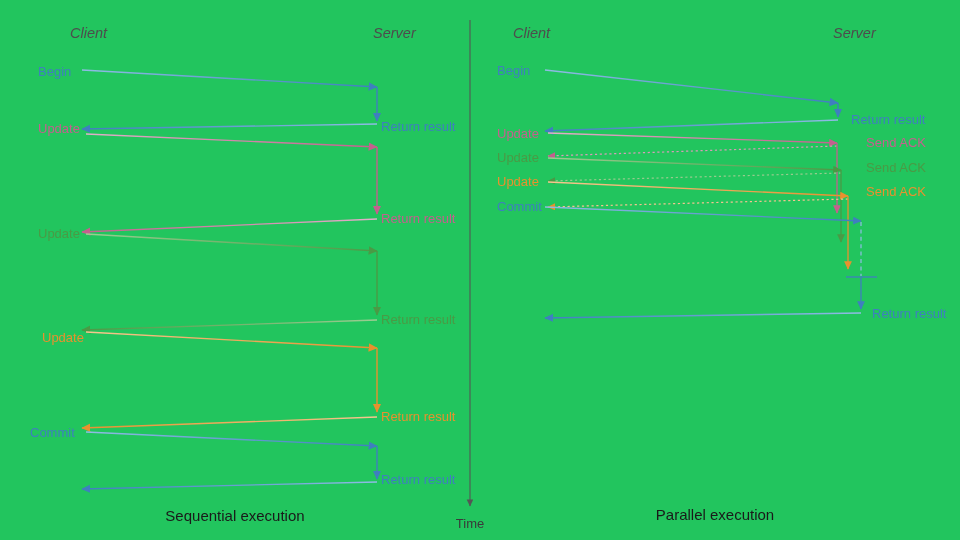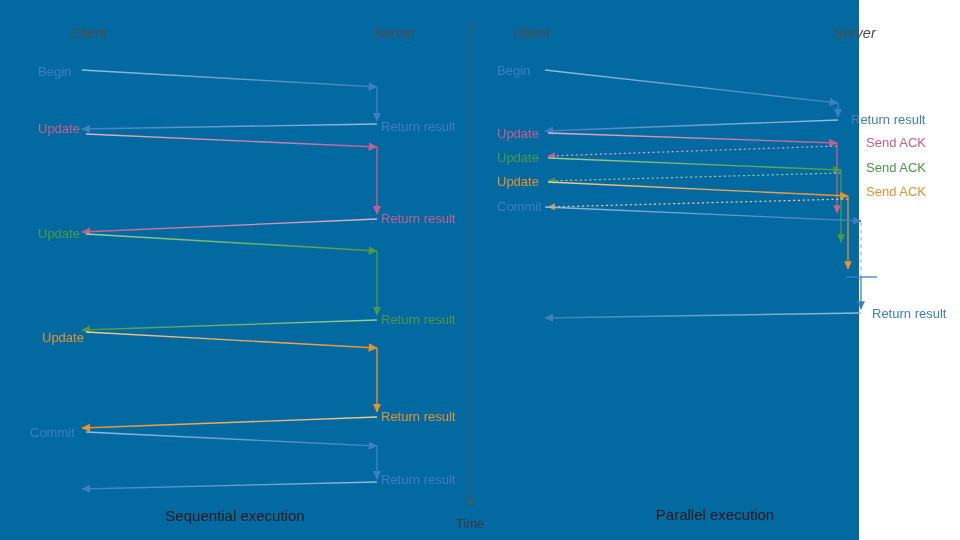--- a/index.html
+++ b/index.html
@@ -1,21 +1,21 @@
 <!DOCTYPE html>
 <html><head>
 <meta charset="utf-8">
 <style>
   html,body{margin:0;padding:0;background:#ffffff;}
   body{
     width:960px;height:540px;overflow:hidden;
     font-family:"Liberation Sans","DejaVu Sans",sans-serif;
     -webkit-font-smoothing:antialiased;
   }
-  #stage{position:relative;width:859px;height:540px;background:#0369a1;}
+  #stage{position:relative;width:960px;height:540px;background:#22c55e;}
   svg#diagram{position:absolute;left:0;top:0;width:960px;height:540px;display:block;}
   .lane-title{font-style:italic;font-size:14.5px;fill:#4d4d4d;}
   .msg-label{font-size:13px;}
   .panel-caption{font-size:15px;fill:#1a1a1a;}
   .time-label{font-size:13px;fill:#3a3a3a;}
   .axis{stroke:#555;stroke-width:1.1;fill:none;}
   .flow{fill:none;stroke-width:1.4;}
   .flow-thin{fill:none;stroke-width:1.3;}
   .dotted{fill:none;stroke-width:1.2;stroke-dasharray:2.2 2.6;}
   .dashed-blue{fill:none;stroke-width:1.2;stroke-dasharray:4 3.4;}

